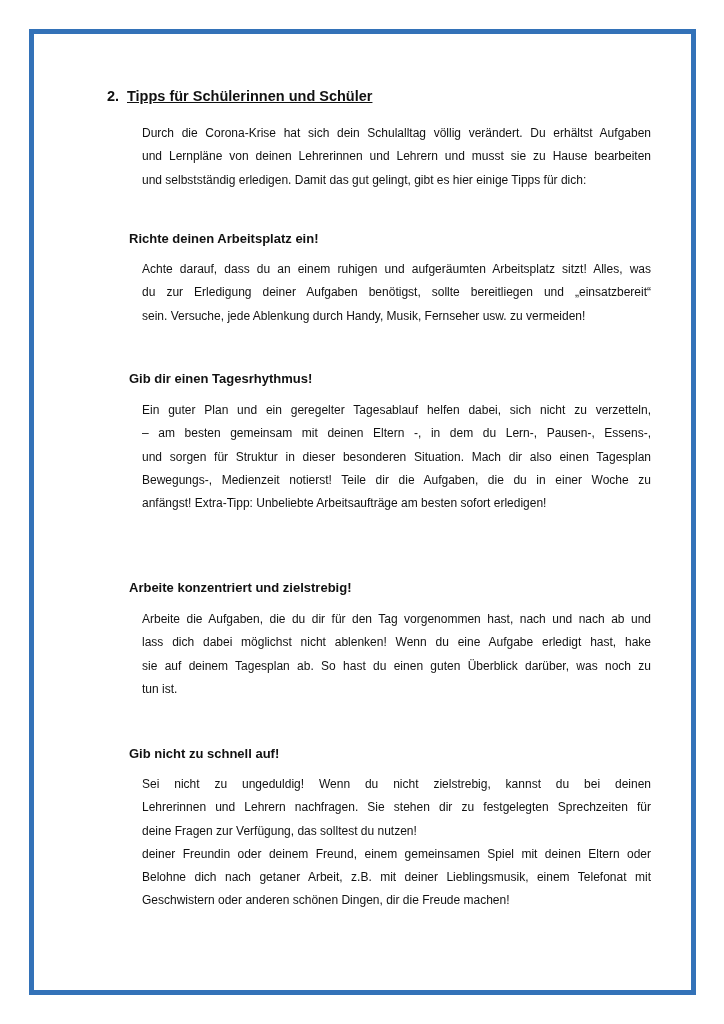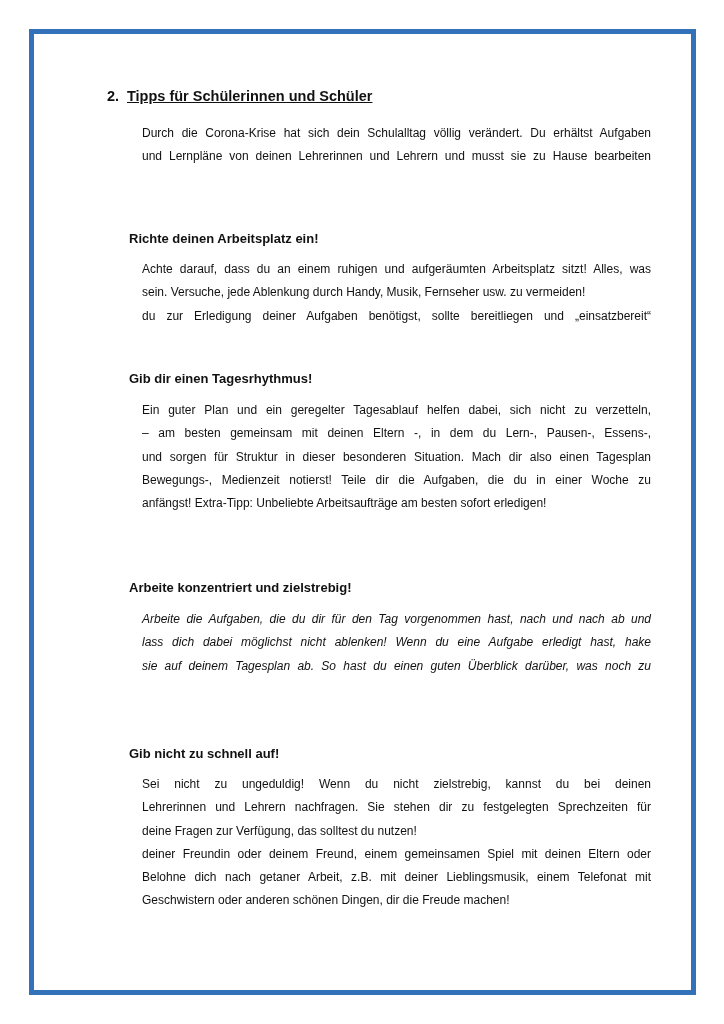--- a/index.html
+++ b/index.html
@@ -24,43 +24,45 @@
 <div class="frame" style="border-color: rgb(51, 114, 184);"></div>
 
 <div class="doc">
   <div class="heading">
     <span class="num">2.</span><span class="title">Tipps für Schülerinnen und Schüler</span>
   </div>
 
   <div class="para" style="top:122px;">
     <span class="ln">Durch die Corona-Krise hat sich dein Schulalltag völlig verändert. Du erhältst Aufgaben</span>
     <span class="ln">und Lernpläne von deinen Lehrerinnen und Lehrern und musst sie zu Hause bearbeiten</span>
+    <span class="ln last">und selbstständig erledigen. Damit das gut gelingt, gibt es hier einige Tipps für dich:</span>
   </div>
 
   <div class="sub" style="top:231px;">Richte deinen Arbeitsplatz ein!</div>
   <div class="para" style="top:258px;">
     <span class="ln">Achte darauf, dass du an einem ruhigen und aufgeräumten Arbeitsplatz sitzt! Alles, was</span>
+    <span class="ln">du zur Erledigung deiner Aufgaben benötigst, sollte bereitliegen und „einsatzbereit“</span>
     <span class="ln last">sein. Versuche, jede Ablenkung durch Handy, Musik, Fernseher usw. zu vermeiden!</span>
-    <span class="ln">du zur Erledigung deiner Aufgaben benötigst, sollte bereitliegen und „einsatzbereit“</span>
   </div>
 
   <div class="sub" style="top:371px;">Gib dir einen Tagesrhythmus!</div>
   <div class="para" style="top:399px;">
     <span class="ln">Ein guter Plan und ein geregelter Tagesablauf helfen dabei, sich nicht zu verzetteln,</span>
     <span class="ln">– am besten gemeinsam mit deinen Eltern -, in dem du Lern-, Pausen-, Essens-,</span>
     <span class="ln">und sorgen für Struktur in dieser besonderen Situation. Mach dir also einen Tagesplan</span>
     <span class="ln">Bewegungs-, Medienzeit notierst! Teile dir die Aufgaben, die du in einer Woche zu</span>
     <span class="ln last">anfängst! Extra-Tipp: Unbeliebte Arbeitsaufträge am besten sofort erledigen!</span>
   </div>
 
   <div class="sub" style="top:580px;">Arbeite konzentriert und zielstrebig!</div>
-  <div class="para" style="top:608px;font-style:italic;">
+  <div class="para" style="top:608px;">
     <span class="ln">Arbeite die Aufgaben, die du dir für den Tag vorgenommen hast, nach und nach ab und</span>
     <span class="ln">lass dich dabei möglichst nicht ablenken! Wenn du eine Aufgabe erledigt hast, hake</span>
     <span class="ln">sie auf deinem Tagesplan ab. So hast du einen guten Überblick darüber, was noch zu</span>
+    <span class="ln last">tun ist.</span>
   </div>
 
   <div class="sub" style="top:746px;">Gib nicht zu schnell auf!</div>
   <div class="para" style="top:773px;">
     <span class="ln">Sei nicht zu ungeduldig! Wenn du nicht zielstrebig, kannst du bei deinen</span>
     <span class="ln">Lehrerinnen und Lehrern nachfragen. Sie stehen dir zu festgelegten Sprechzeiten für</span>
     <span class="ln last">deine Fragen zur Verfügung, das solltest du nutzen!</span>
     <span class="ln">deiner Freundin oder deinem Freund, einem gemeinsamen Spiel mit deinen Eltern oder</span>
     <span class="ln">Belohne dich nach getaner Arbeit, z.B. mit deiner Lieblingsmusik, einem Telefonat mit</span>
     <span class="ln last">Geschwistern oder anderen schönen Dingen, dir die Freude machen!</span>

